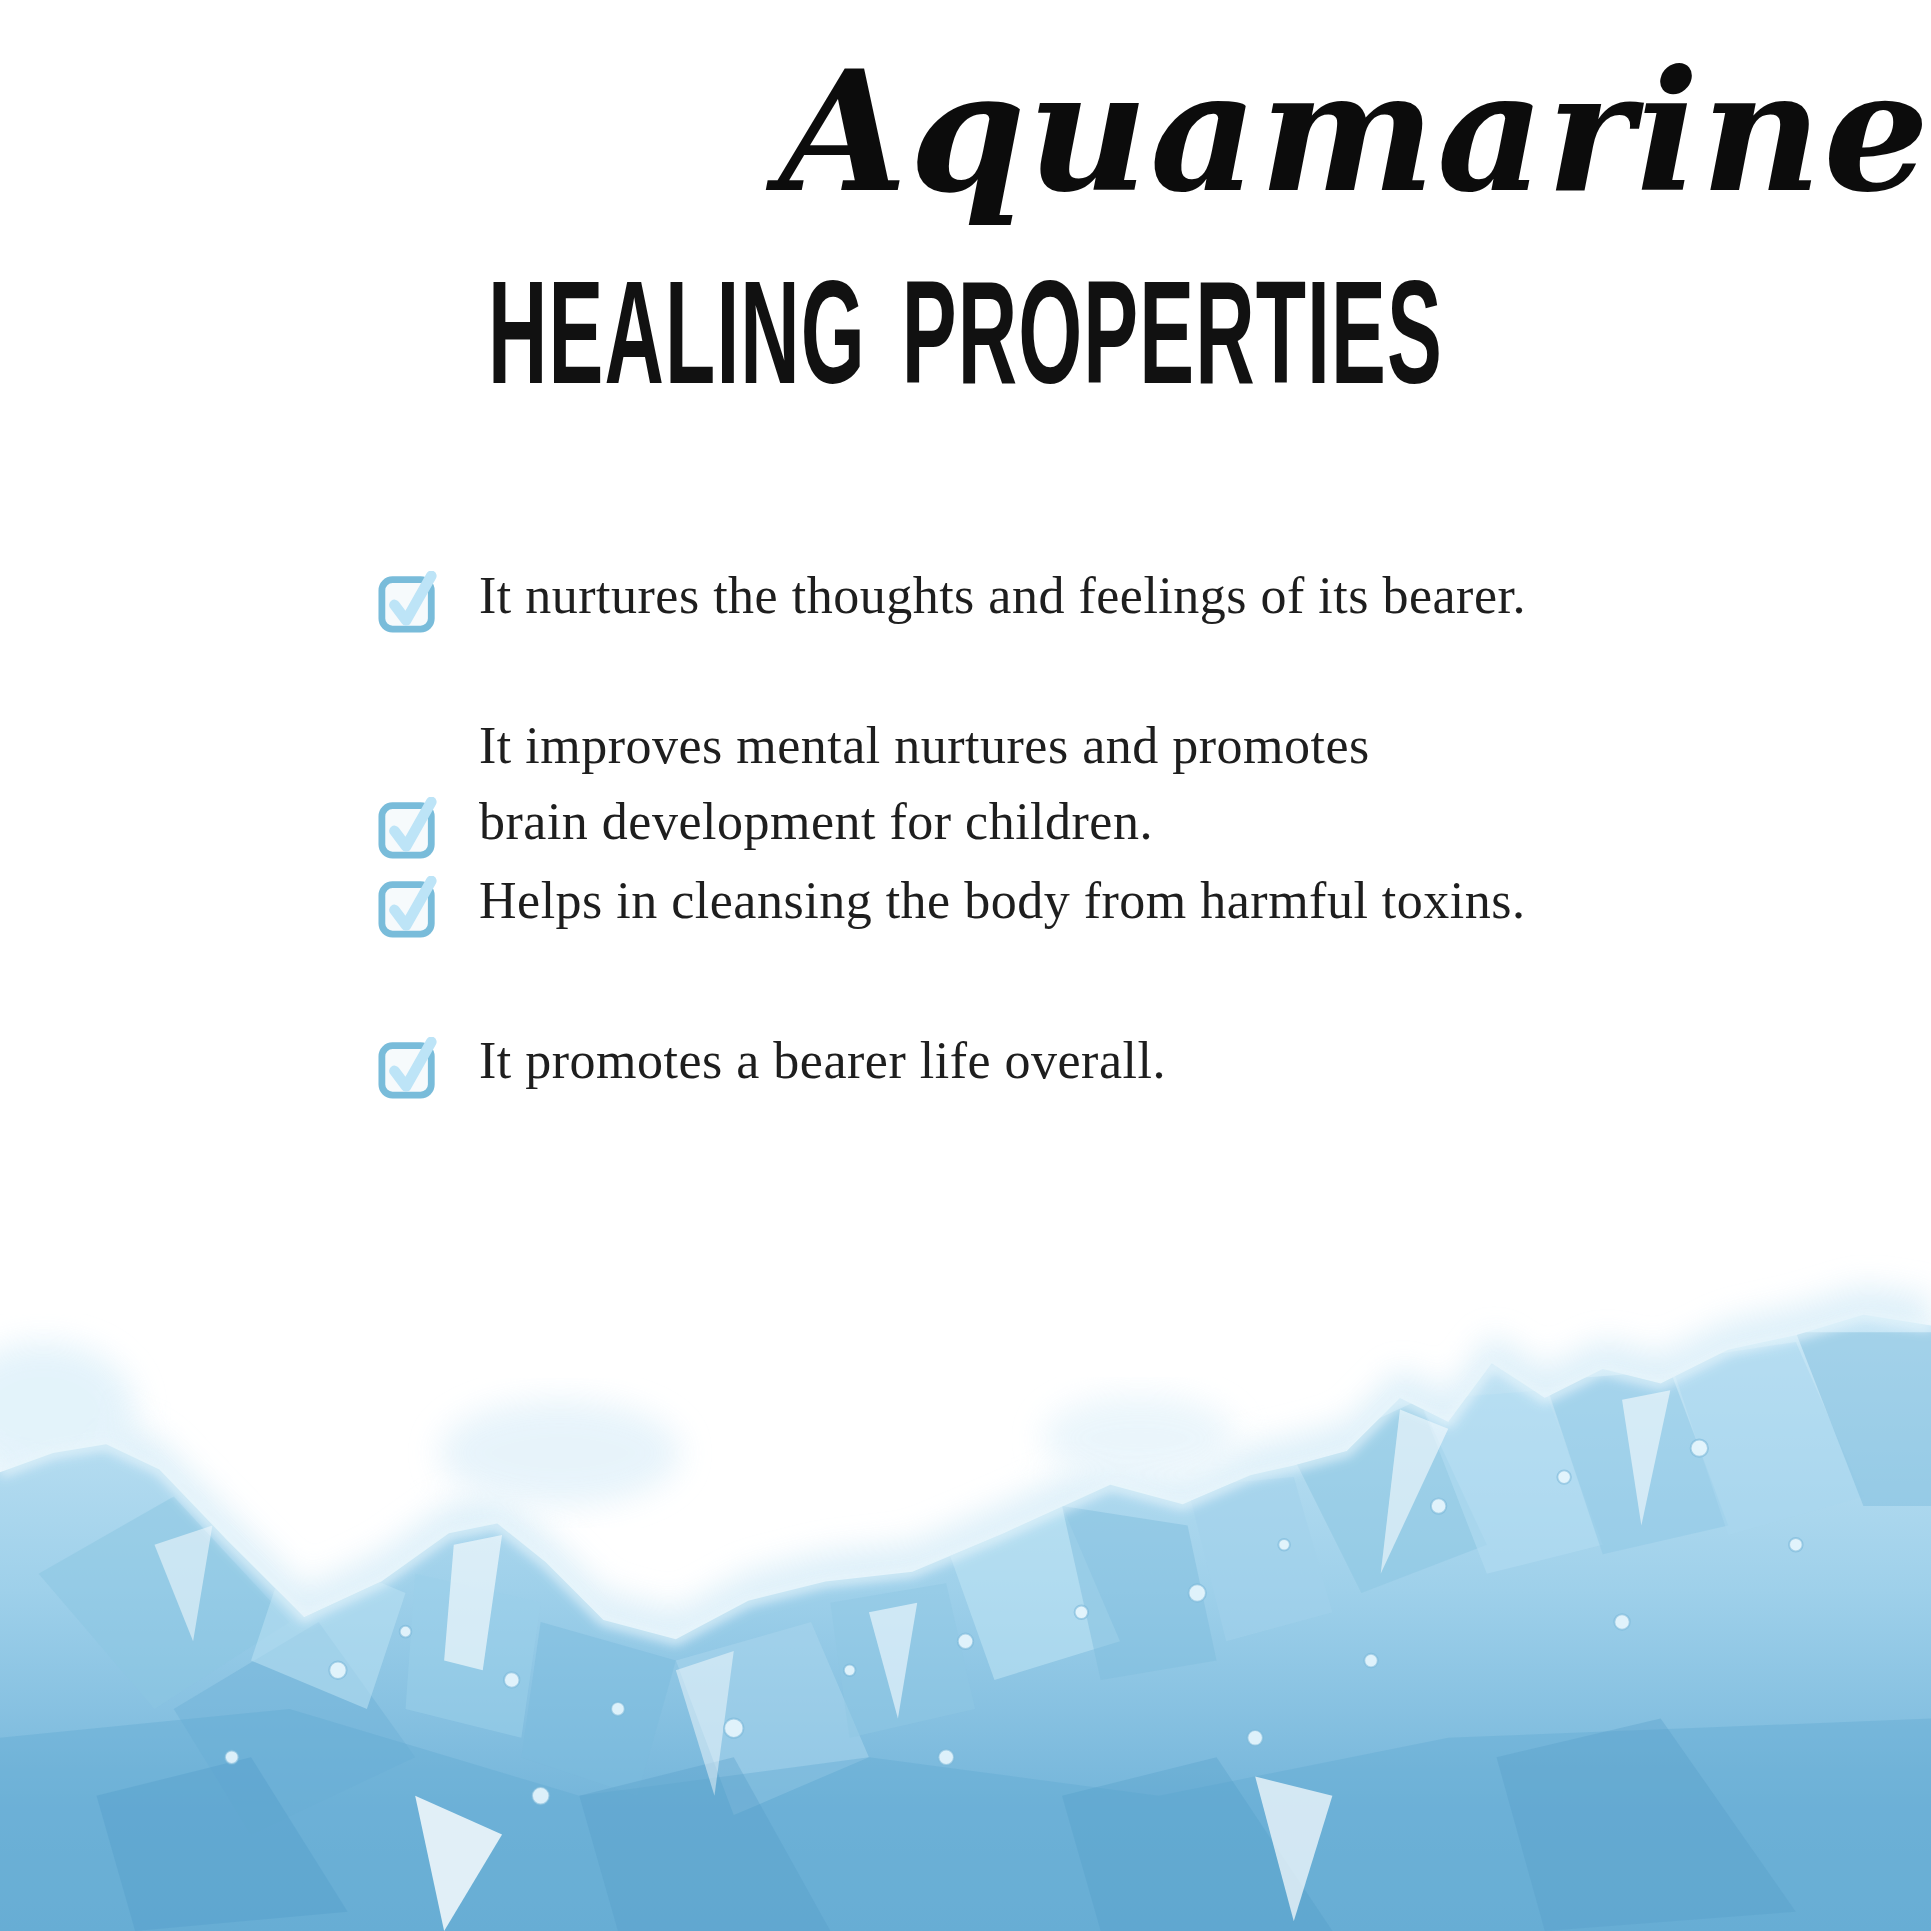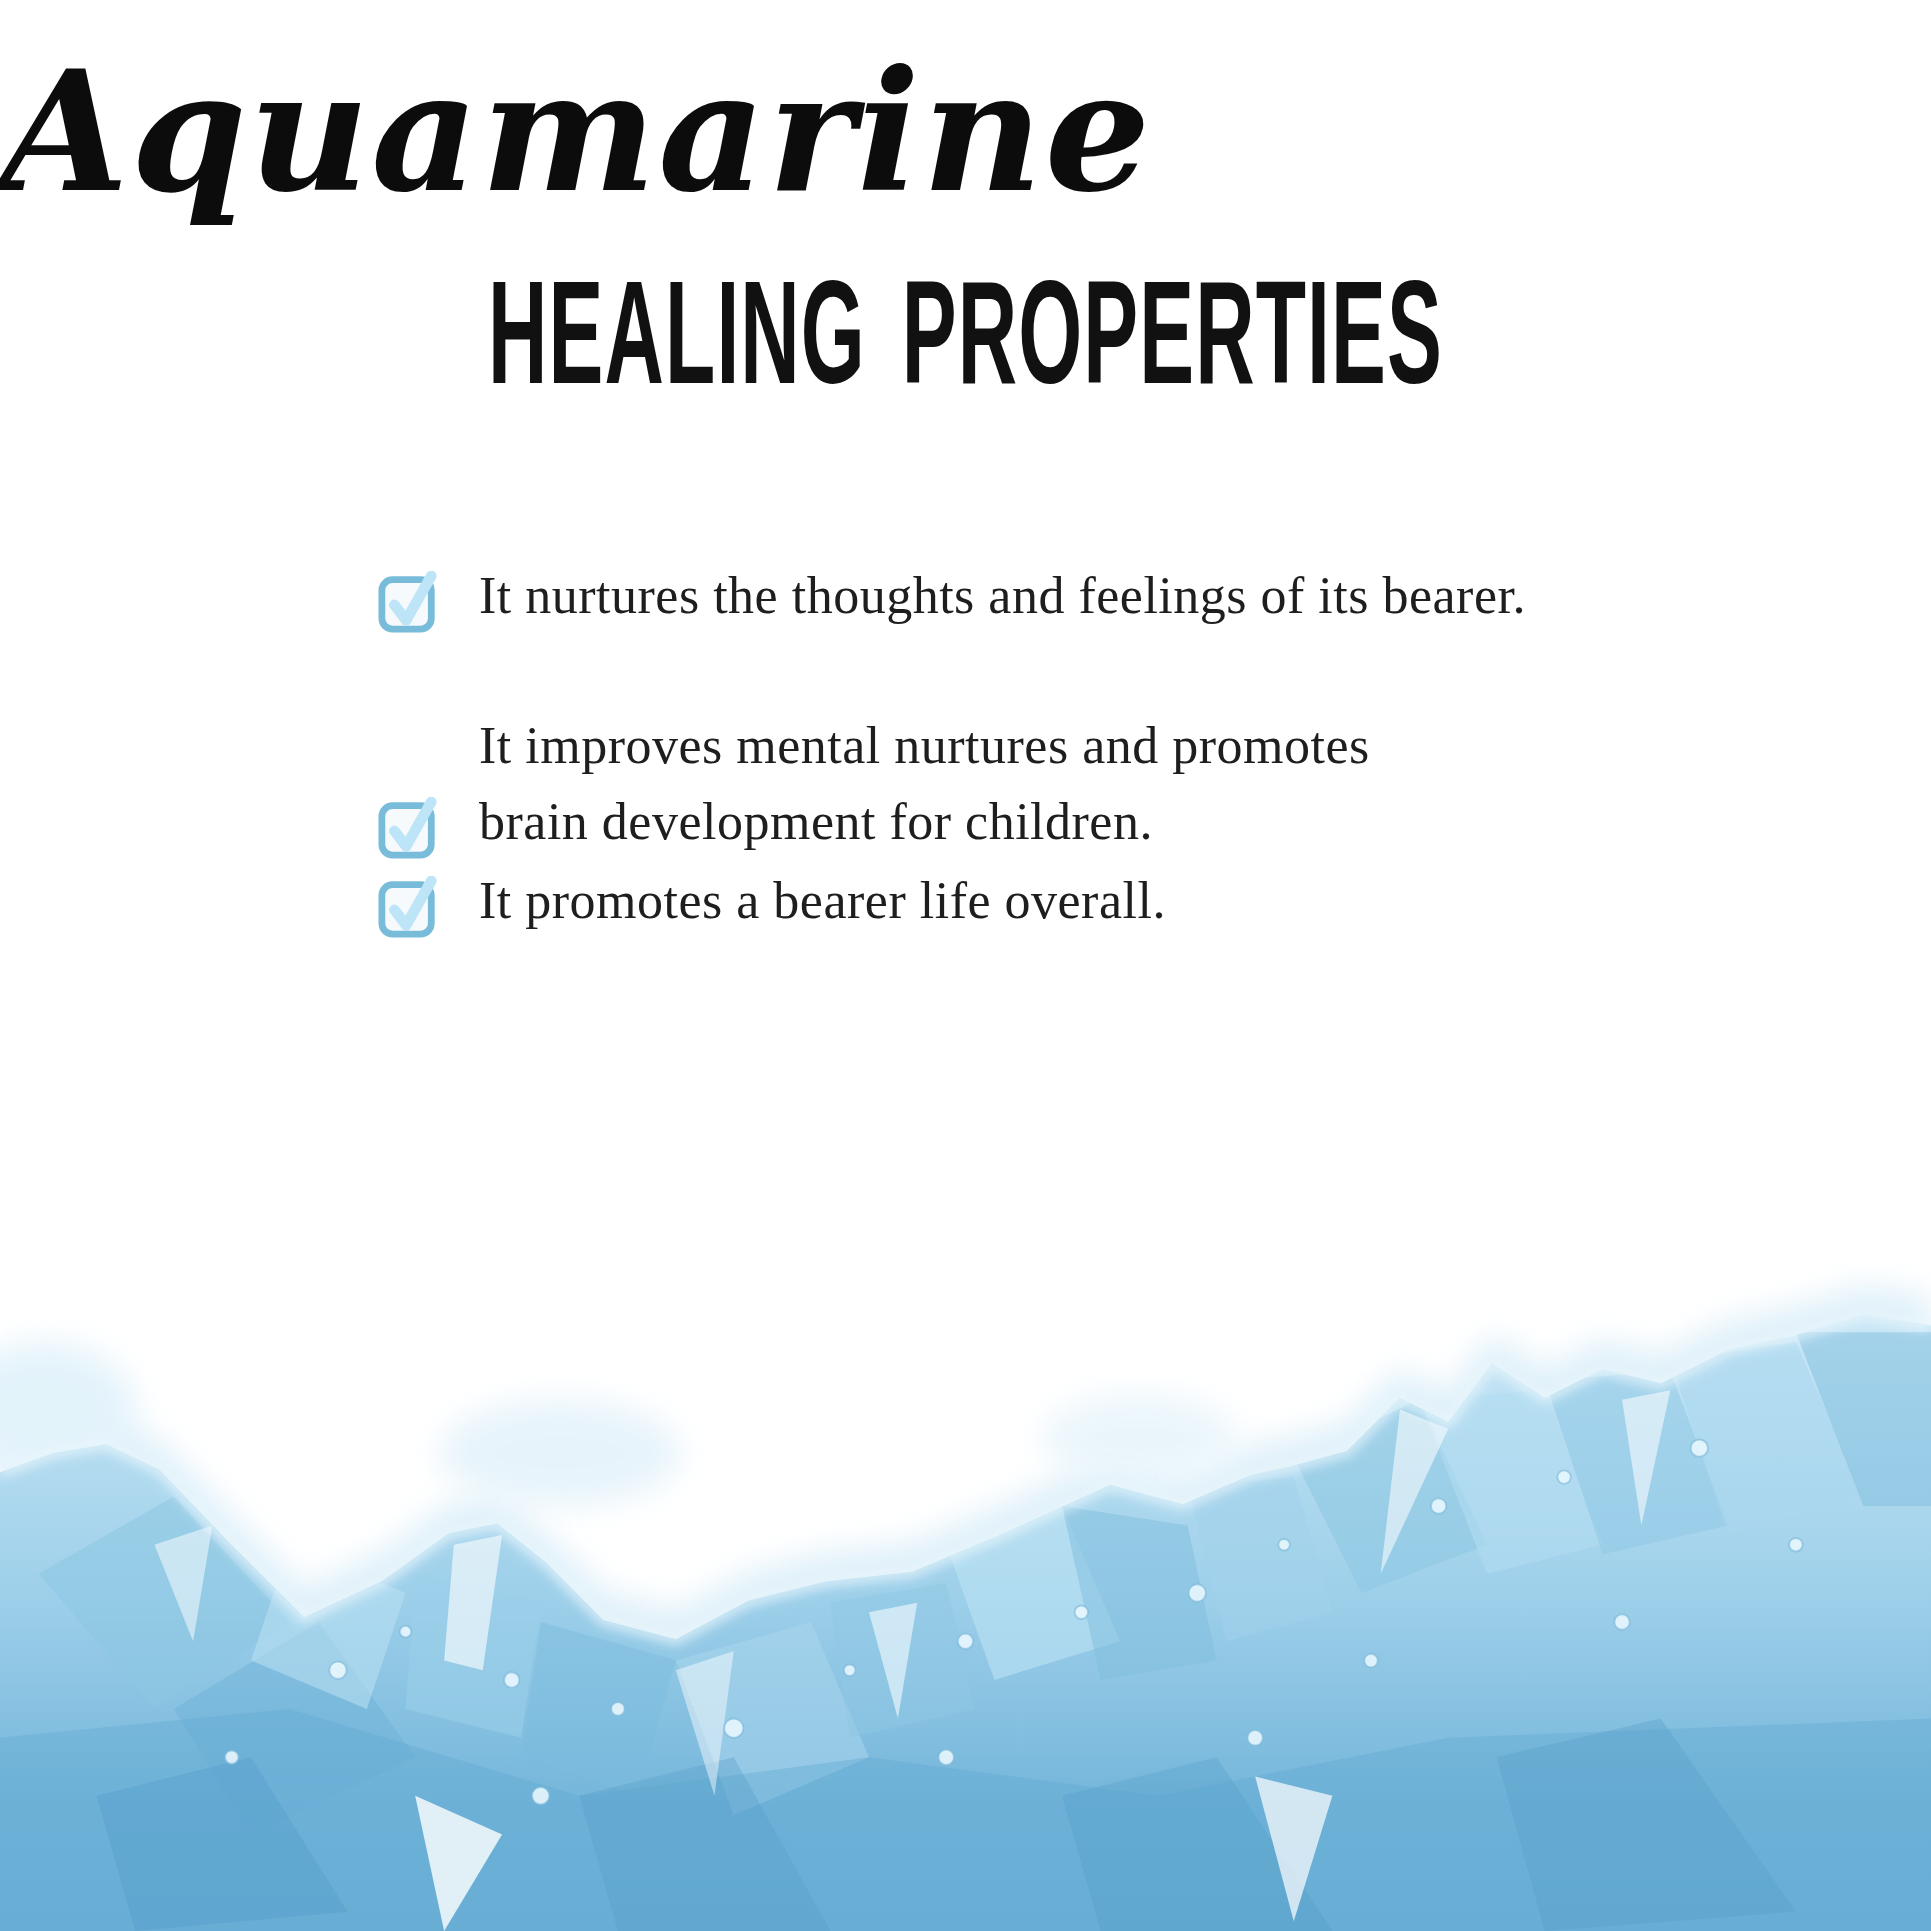--- a/index.html
+++ b/index.html
@@ -8,21 +8,21 @@
     position: relative;
     background: #ffffff;
     overflow: hidden;
     font-family: "Liberation Serif", serif;
   }
 
   
   .header { position: absolute; top: 0; left: 0; width: 1931px; }
   .title {
     position: absolute; top: 41px; left: 0; width: 1931px;
-    text-align: left;
+    text-align: right;
     font-family: "DejaVu Serif", serif;
     font-style: italic;
     font-weight: 600;
     font-size: 166px;
     line-height: 1.1;
     color: #0c0c0c;
     letter-spacing: 1.9px;
   }
   .subtitle {
     position: absolute; top: 259px; left: 0; width: 1931px;
@@ -83,20 +83,27 @@
   <div class="item" style="margin-bottom:3.9px">
     <svg class="cb" width="62" height="62" viewBox="0 0 64 64">
       <rect class="cb-box" x="4" y="9" width="51" height="51" rx="11" stroke-width="7" stroke="#79bcda"></rect>
       <path class="cb-check" d="M17 35 L29 51 L55 5" stroke-width="11" stroke="#bde4f7"></path>
     </svg>
     <span class="item-text">It improves mental nurtures and promotes
 brain development for children.</span>
   </div>
 
 
+  <div class="item" style="margin-bottom:85px">
+    <svg class="cb" width="62" height="62" viewBox="0 0 64 64">
+      <rect class="cb-box" x="4" y="9" width="51" height="51" rx="11" stroke-width="7" stroke="#79bcda"></rect>
+      <path class="cb-check" d="M17 35 L29 51 L55 5" stroke-width="11" stroke="#bde4f7"></path>
+    </svg>
+    <span class="item-text">Helps in cleansing the body from harmful toxins.</span>
+  </div>
 
   <div class="item">
     <svg class="cb" width="62" height="62" viewBox="0 0 64 64">
       <rect class="cb-box" x="4" y="9" width="51" height="51" rx="11" stroke-width="7" stroke="#79bcda"></rect>
       <path class="cb-check" d="M17 35 L29 51 L55 5" stroke-width="11" stroke="#bde4f7"></path>
     </svg>
     <span class="item-text">It promotes a bearer life overall.</span>
   </div>
 
 </div>

